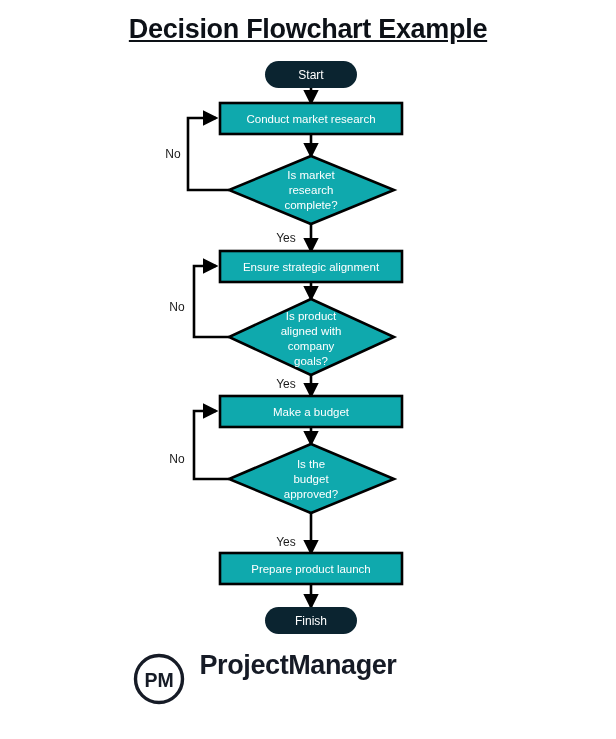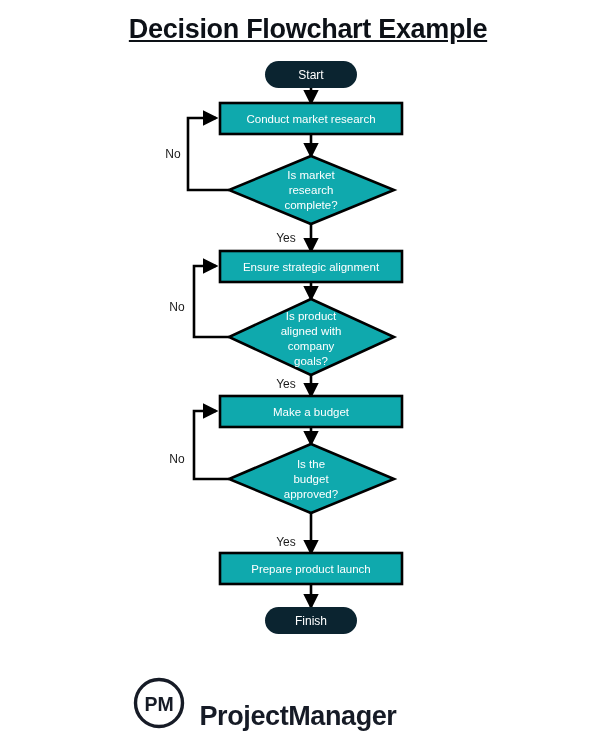--- a/index.html
+++ b/index.html
@@ -36,36 +36,35 @@
     height: 590px;
   }
 
   .brand-wrap {
     position: absolute;
     left: 0;
     top: 652px;
     width: 528px;
     height: 78px;
     display: flex;
-    align-items: flex-end;
+    align-items: flex-start;
     justify-content: center;
     gap: 14px;
   }
   .brand-mark {
     width: 54px;
     height: 54px;
     flex: 0 0 auto;
   }
   .brand-name {
     font-size: 27px;
     font-weight: bold;
     color: #161b26;
     letter-spacing: -0.4px;
     line-height: 1;
-    margin-top: 46px;
   }
 
   svg text { font-family: "Liberation Sans", sans-serif; }
   .node-label { fill: #ffffff; font-size: 11.5px; text-anchor: middle; }
   .term-label { fill: #ffffff; font-size: 12px; text-anchor: middle; }
   .edge-label { fill: #1a1a1a; font-size: 12px; text-anchor: middle; }
 </style>
 </head>
 <body>
 

